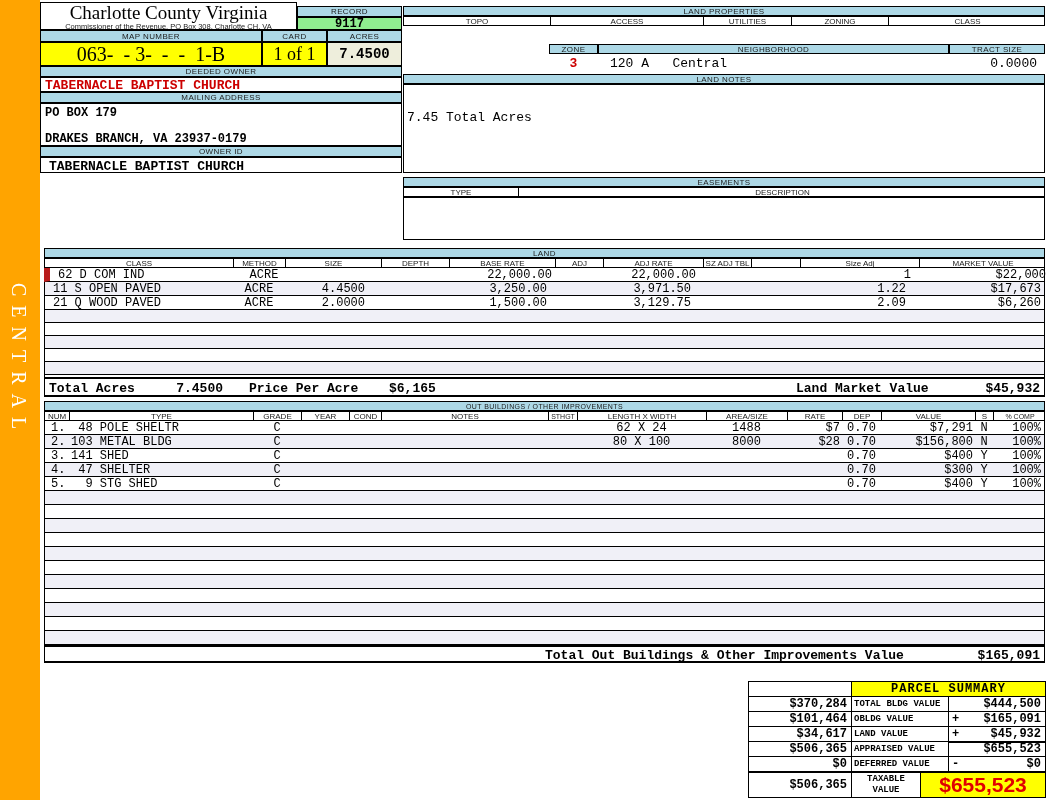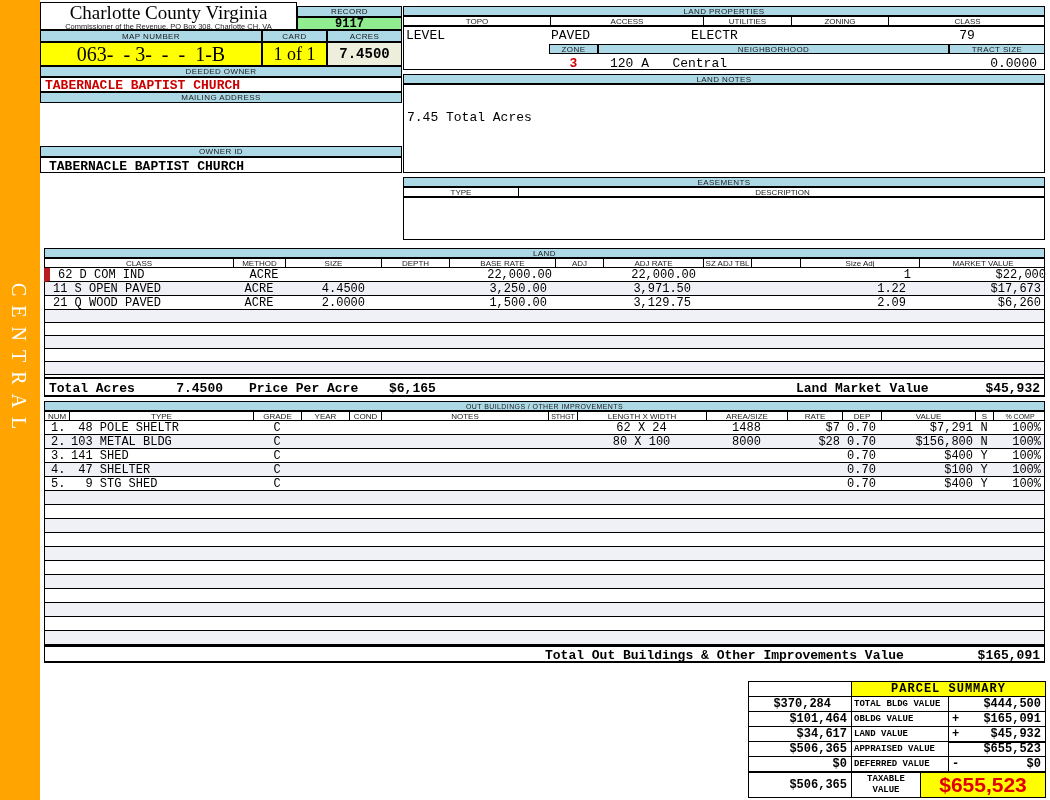--- a/index.html
+++ b/index.html
@@ -45,43 +45,40 @@
   <div class="vbox serif c" style="left:40px;top:42px;width:222px;height:24px;background:#FFFF00;font-size:20px;line-height:22px;white-space:pre;">063-  - 3-  -  -  1-B</div>
   <div class="vbox serif c" style="left:262px;top:42px;width:65px;height:24px;background:#FFFF00;font-size:18px;line-height:22px;">1 of 1</div>
   <div class="vbox mono bval c" style="left:327px;top:42px;width:75px;height:24px;background:#EEEEDC;font-size:14px;line-height:22px;">7.4500</div>
 
   <div class="bar" style="left:40px;top:66px;width:362px;height:11px;line-height:10px;">DEEDED OWNER</div>
   <div class="vbox" style="left:40px;top:77px;width:362px;height:15px;">
     <span class="val bval red" style="left:4px;top:1px;font-size:13px;">TABERNACLE BAPTIST CHURCH</span>
   </div>
 
   <div class="bar" style="left:40px;top:92px;width:362px;height:11px;line-height:10px;">MAILING ADDRESS</div>
+  <div class="vbox" style="left:40px;top:103px;width:362px;height:43px;">
+    <span class="val bval" style="left:4px;top:3px;">PO BOX 179</span>
+    <span class="val bval" style="left:4px;top:29px;">DRAKES BRANCH, VA 23937-0179</span>
+  </div>
 
   <div class="bar" style="left:40px;top:146px;width:362px;height:11px;line-height:10px;">OWNER ID</div>
   <div class="vbox" style="left:40px;top:157px;width:362px;height:16px;">
     <span class="val bval" style="left:8px;top:2px;font-size:13px;">TABERNACLE BAPTIST CHURCH</span>
   </div>
 
   <div class="bar" style="left:403px;top:6px;width:642px;height:10px;">LAND PROPERTIES</div>
 
   <div class="vbox" style="left:403px;top:16px;width:642px;height:10px;">
     <span class="hc first" style="left:0;width:146px;">TOPO</span>
     <span class="hc" style="left:146px;width:153px;">ACCESS</span>
     <span class="hc" style="left:299px;width:88px;">UTILITIES</span>
     <span class="hc" style="left:387px;width:97px;">ZONING</span>
     <span class="hc" style="left:484px;width:158px;">CLASS</span>
   </div>
 
-  <div class="vbox" style="left:403px;top:26px;width:642px;height:44px;">
-    <span class="val" style="left:2px;top:2px;font-size:13px;">LEVEL</span>
-    <span class="val" style="left:147px;top:2px;font-size:13px;">PAVED</span>
-    <span class="val" style="left:287px;top:2px;font-size:13px;">ELECTR</span>
-    <span class="val c" style="left:387px;top:2px;width:97px;"></span>
-    <span class="val c" style="left:484px;top:2px;width:158px;font-size:13px;">79</span>
-  </div>
 
   <div class="bar" style="left:549px;top:44px;width:49px;height:10px;">ZONE</div>
   <div class="bar" style="left:598px;top:44px;width:351px;height:10px;">NEIGHBORHOOD</div>
   <div class="bar" style="left:949px;top:44px;width:96px;height:10px;">TRACT SIZE</div>
 
   <span class="val bval red c" style="left:549px;top:57px;width:49px;font-size:13px;">3</span>
   <span class="val" style="left:610px;top:57px;font-size:13px;">120 A   Central</span>
   <span class="val r" style="left:949px;top:57px;width:88px;font-size:13px;">0.0000</span>
 
   <div class="bar" style="left:403px;top:74px;width:642px;height:10px;">LAND NOTES</div>
@@ -201,21 +198,21 @@
     <span class="val c" style="left:797px;top:1px;width:39px;">0.70</span>
     <span class="val r" style="left:836px;top:1px;width:92px;">$400</span>
     <span class="val c" style="left:930px;top:1px;width:18px;">Y</span>
     <span class="val r" style="left:944px;top:1px;width:52px;">100%</span>
   </div>
   <div class="trow alt" style="left:44px;top:463px;width:1001px;border-left:1px solid #000;border-right:1px solid #000;">
     <span class="val" style="left:6px;top:1px;">4.</span>
     <span class="val" style="left:26px;top:1px;"> 47 SHELTER</span>
     <span class="val c" style="left:208px;top:1px;width:48px;">C</span>
     <span class="val c" style="left:797px;top:1px;width:39px;">0.70</span>
-    <span class="val r" style="left:836px;top:1px;width:92px;">$100</span>
+    <span class="val r" style="left:836px;top:1px;width:92px;">$300</span>
     <span class="val c" style="left:930px;top:1px;width:18px;">Y</span>
     <span class="val r" style="left:944px;top:1px;width:52px;">100%</span>
   </div>
   <div class="trow" style="left:44px;top:477px;width:1001px;border-left:1px solid #000;border-right:1px solid #000;">
     <span class="val" style="left:6px;top:1px;">5.</span>
     <span class="val" style="left:26px;top:1px;">  9 STG SHED</span>
     <span class="val c" style="left:208px;top:1px;width:48px;">C</span>
     <span class="val c" style="left:797px;top:1px;width:39px;">0.70</span>
     <span class="val r" style="left:836px;top:1px;width:92px;">$400</span>
     <span class="val c" style="left:930px;top:1px;width:18px;">Y</span>
@@ -227,21 +224,21 @@
   <div class="vbox" style="left:44px;top:645px;width:1001px;height:18px;border-top:2px solid #000;border-bottom:2px solid #000;">
     <span class="val bval" style="left:500px;top:2px;font-size:13px;">Total Out Buildings &amp; Other Improvements Value</span>
     <span class="val bval r" style="left:878px;top:2px;width:117px;font-size:13px;">$165,091</span>
   </div>
 
   <div class="abs" style="left:748px;top:681px;width:298px;height:117px;border:1px solid #000;background:#fff;">
 
     <div class="sumcell" style="left:0;top:0;width:103px;height:15px;border-right:1px solid #000;"></div>
     <div class="sumcell mono bval c" style="left:103px;top:0;width:193px;height:15px;background:#FFFF00;font-size:12px;line-height:14px;letter-spacing:1px;">PARCEL SUMMARY</div>
 
-    <div class="sumcell mono bval r" style="left:0;top:15px;width:103px;height:15px;border-right:1px solid #000;font-size:12px;line-height:14px;padding-right:20px;text-align:right;">$370,284</div>
+    <div class="sumcell mono bval r" style="left:0;top:15px;width:103px;height:15px;border-right:1px solid #000;font-size:12px;line-height:14px;padding-right:4px;text-align:right;">$370,284</div>
     <div class="sumcell mono bval" style="left:103px;top:15px;width:97px;height:15px;border-right:1px solid #000;font-size:9px;line-height:14px;padding-left:2px;">TOTAL BLDG VALUE</div>
     <div class="sumcell mono bval r" style="left:200px;top:15px;width:96px;height:15px;font-size:12px;line-height:14px;padding-right:4px;">$444,500</div>
 
     <div class="sumcell mono bval r" style="left:0;top:30px;width:103px;height:15px;border-right:1px solid #000;font-size:12px;line-height:14px;padding-right:4px;">$101,464</div>
     <div class="sumcell mono bval" style="left:103px;top:30px;width:97px;height:15px;border-right:1px solid #000;font-size:9px;line-height:14px;padding-left:2px;">OBLDG VALUE</div>
     <div class="sumcell mono bval r" style="left:200px;top:30px;width:96px;height:15px;font-size:12px;line-height:14px;padding-right:4px;">$165,091</div>
     <span class="val bval" style="left:203px;top:31px;">+</span>
 
     <div class="sumcell mono bval r" style="left:0;top:45px;width:103px;height:15px;border-right:1px solid #000;font-size:12px;line-height:14px;padding-right:4px;">$34,617</div>
     <div class="sumcell mono bval" style="left:103px;top:45px;width:97px;height:15px;border-right:1px solid #000;font-size:9px;line-height:14px;padding-left:2px;">LAND VALUE</div>

